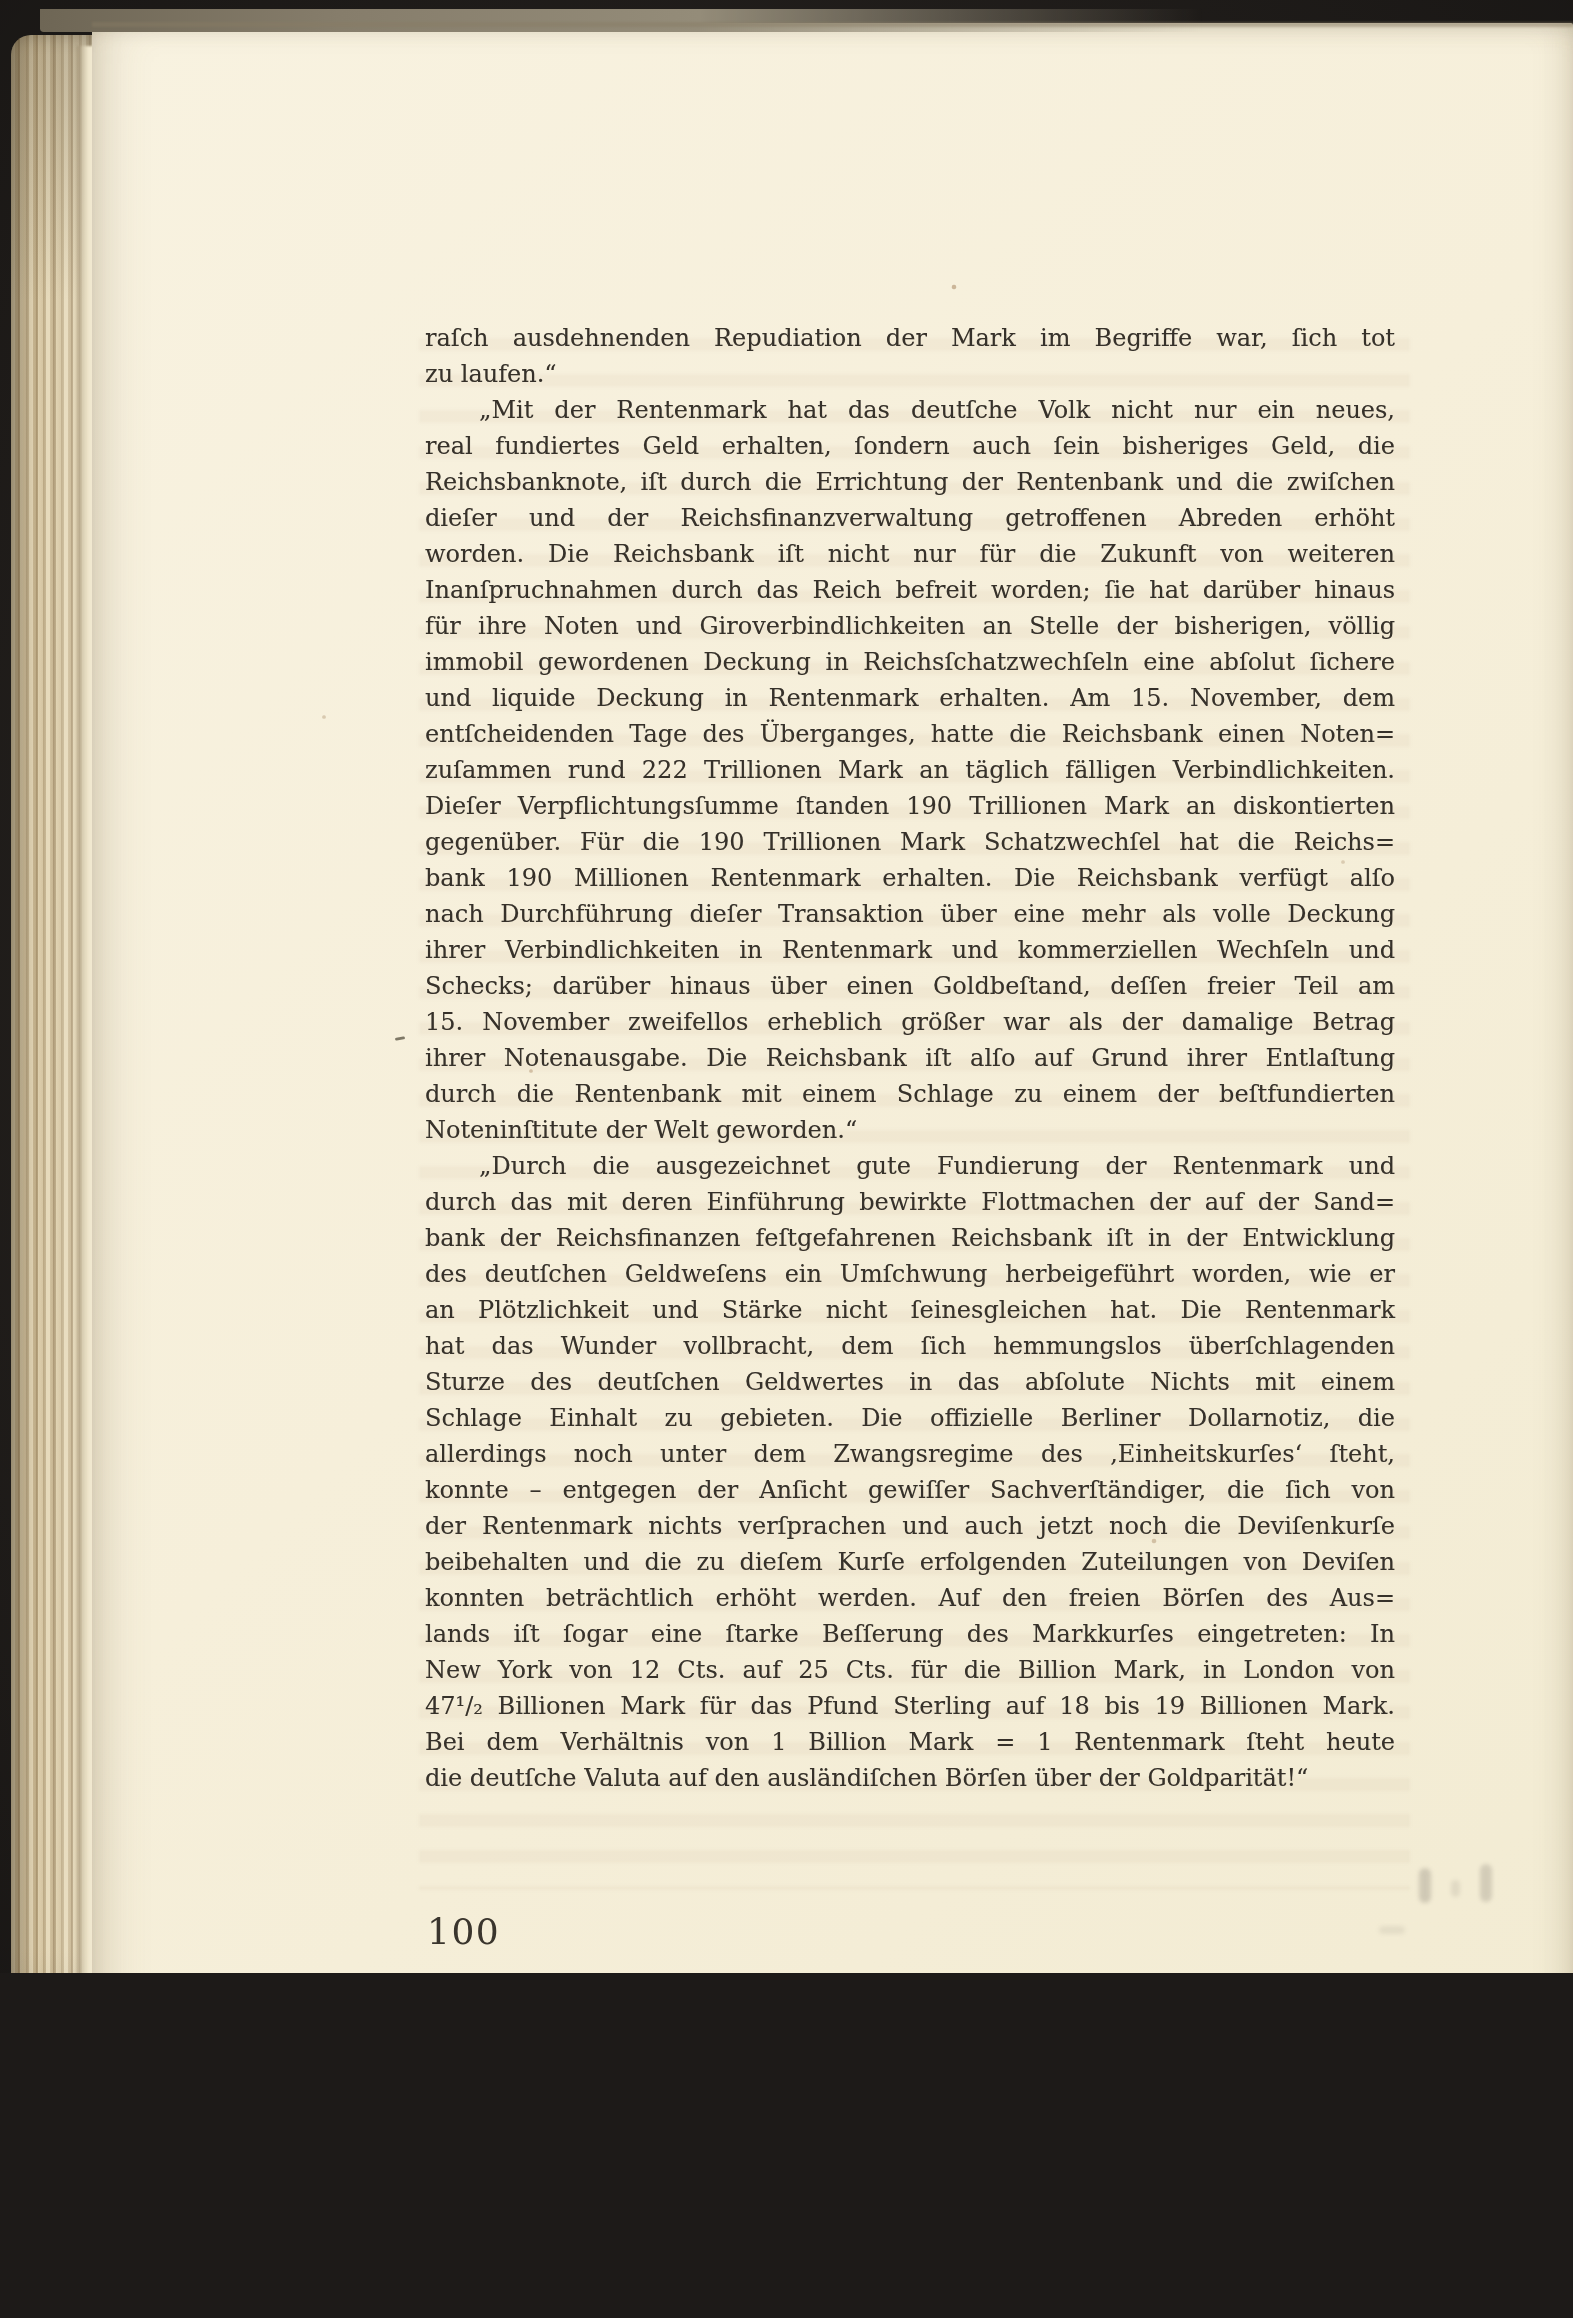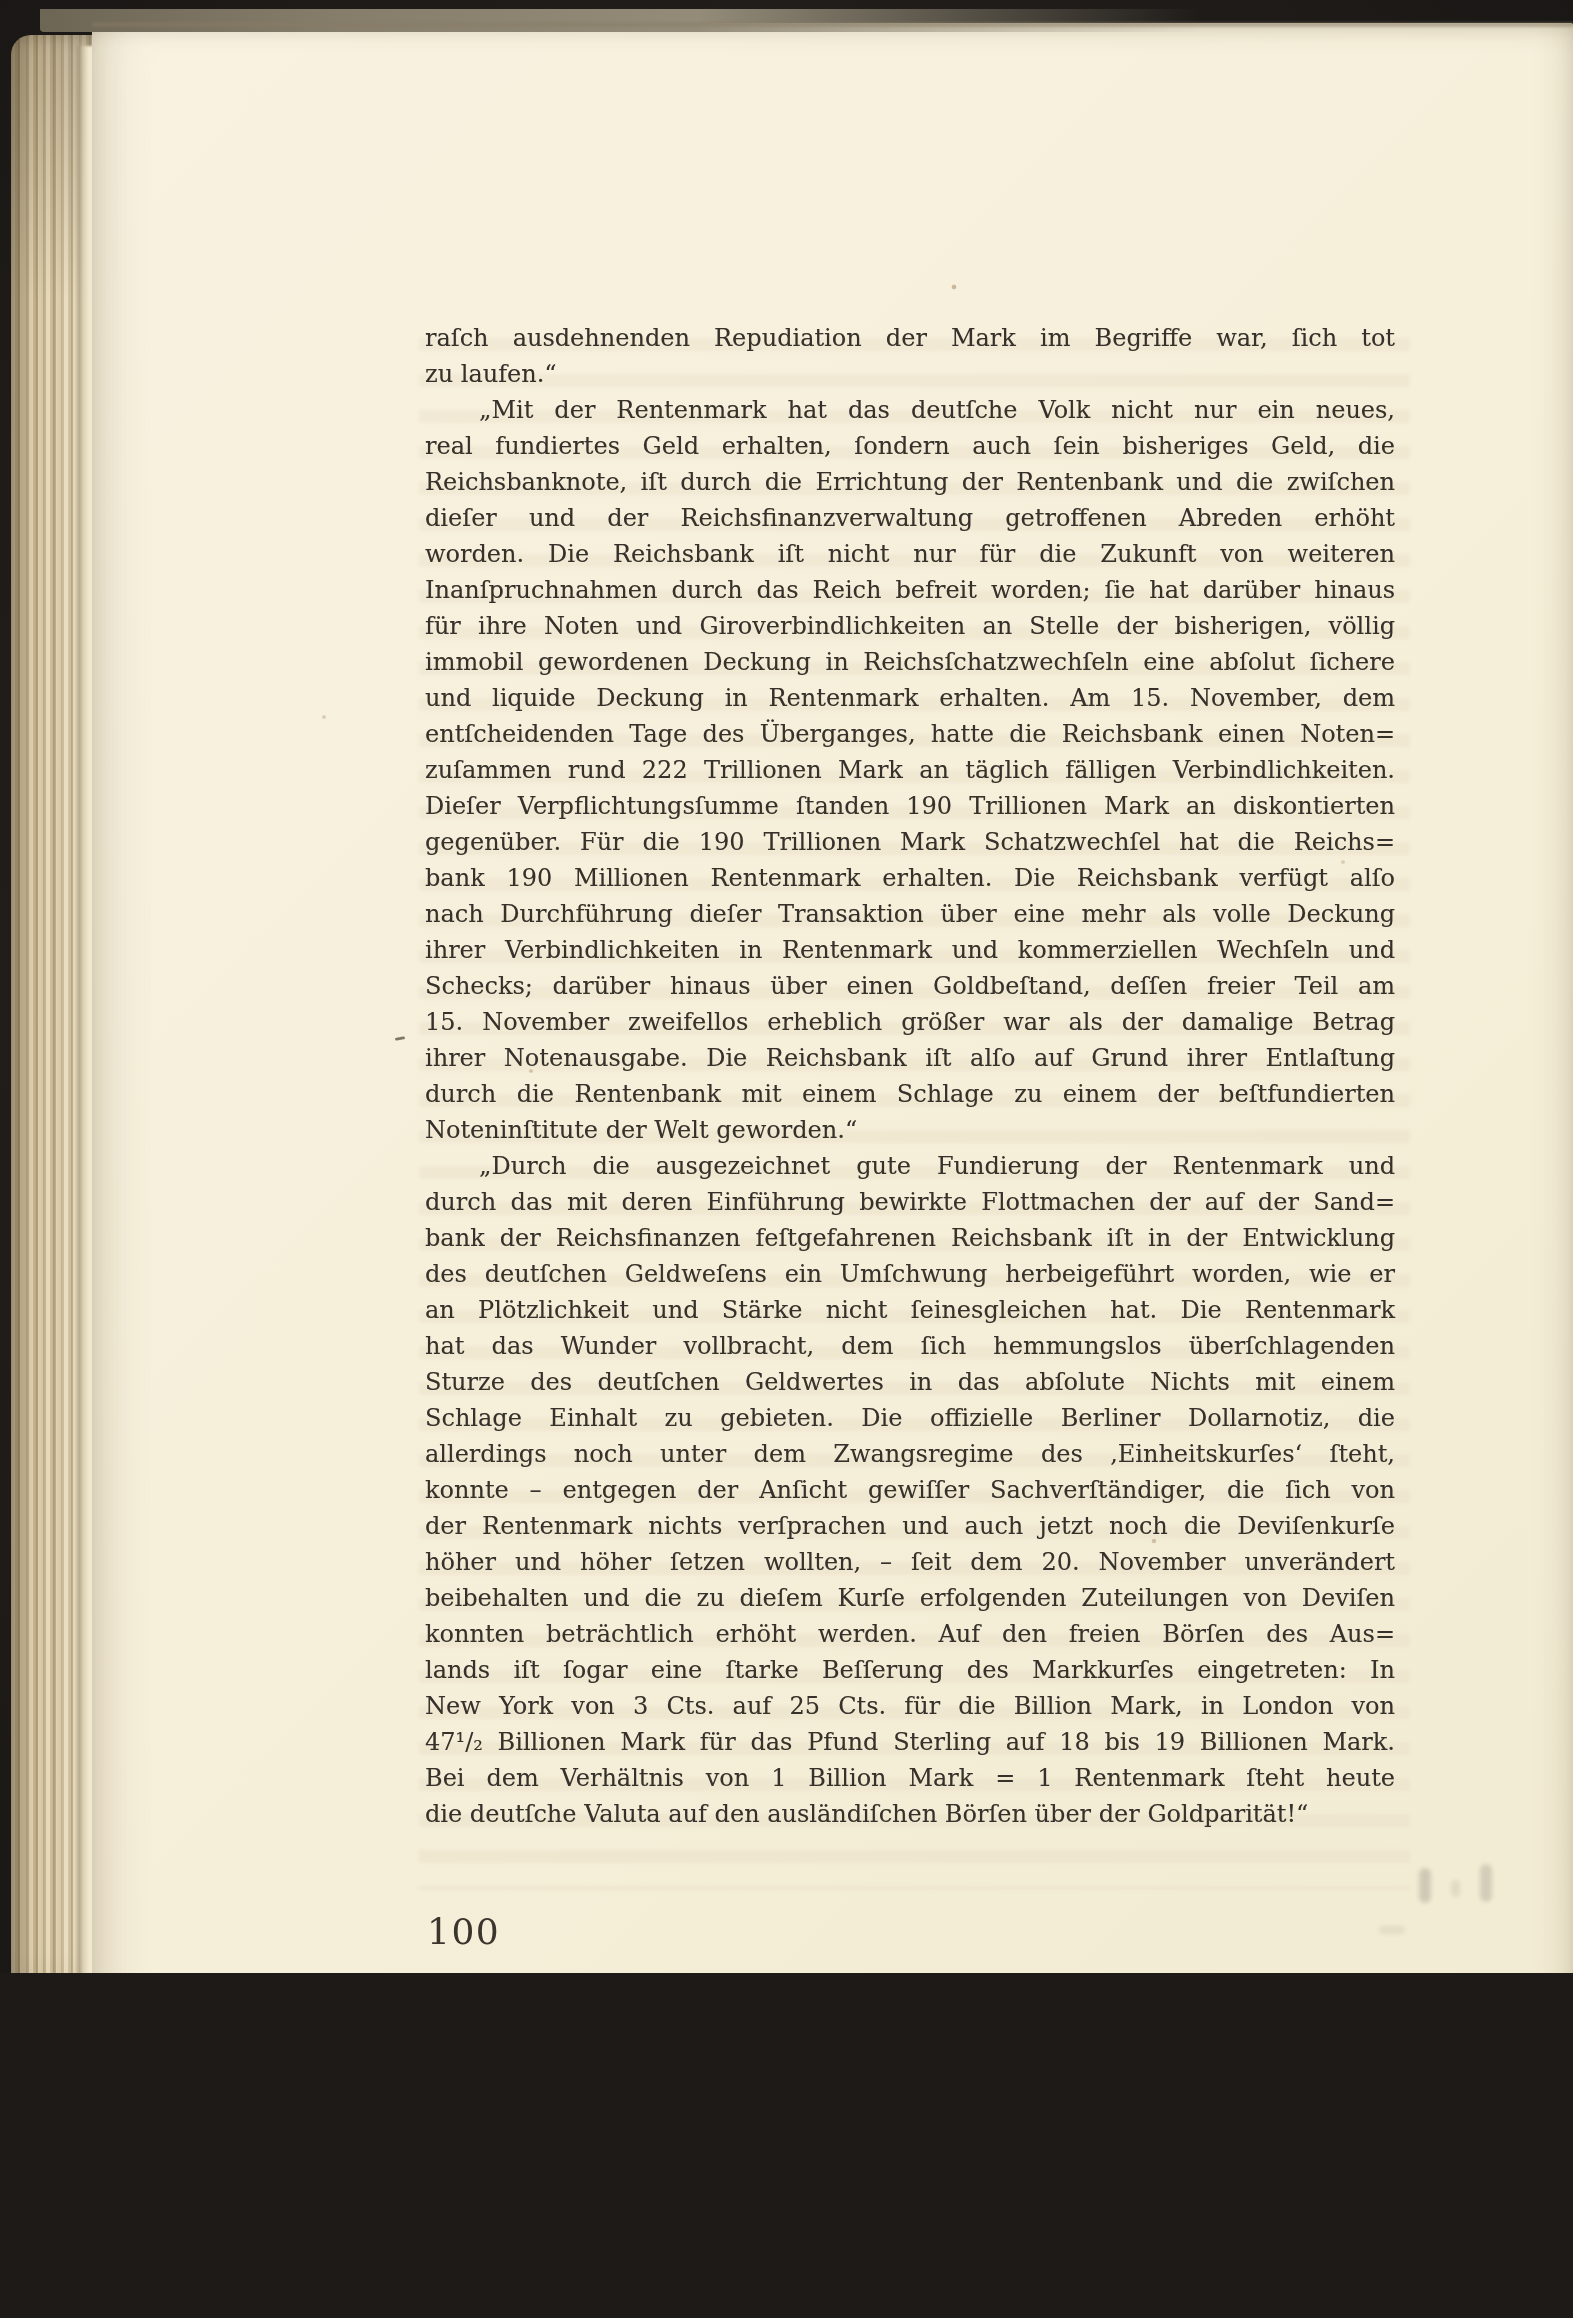--- a/index.html
+++ b/index.html
@@ -135,25 +135,24 @@
       <div class="line">durch das mit deren Einführung bewirkte Flottmachen der auf der Sand=</div>
       <div class="line">bank der Reichsfinanzen feſtgefahrenen Reichsbank iſt in der Entwicklung</div>
       <div class="line">des deutſchen Geldweſens ein Umſchwung herbeigeführt worden, wie er</div>
       <div class="line">an Plötzlichkeit und Stärke nicht ſeinesgleichen hat.  Die Rentenmark</div>
       <div class="line">hat das Wunder vollbracht, dem ſich hemmungslos überſchlagenden</div>
       <div class="line">Sturze des deutſchen Geldwertes in das abſolute Nichts mit einem</div>
       <div class="line">Schlage Einhalt zu gebieten.  Die offizielle Berliner Dollarnotiz, die</div>
       <div class="line">allerdings noch unter dem Zwangsregime des ‚Einheitskurſes‘ ſteht,</div>
       <div class="line">konnte – entgegen der Anſicht gewiſſer Sachverſtändiger, die ſich von</div>
       <div class="line">der Rentenmark nichts verſprachen und auch jetzt noch die Deviſenkurſe</div>
-      <div class="line">höher und höher ſetzen wollten, – ſeit dem 20. November unverändert</div>
       <div class="line">beibehalten und die zu dieſem Kurſe erfolgenden Zuteilungen von Deviſen</div>
       <div class="line">konnten beträchtlich erhöht werden.  Auf den freien Börſen des Aus=</div>
       <div class="line">lands iſt ſogar eine ſtarke Beſſerung des Markkurſes eingetreten: In</div>
-      <div class="line">New York von 3 Cts. auf 25 Cts. für die Billion Mark, in London von</div>
+      <div class="line">New York von 12 Cts. auf 25 Cts. für die Billion Mark, in London von</div>
       <div class="line">47¹/₂ Billionen Mark für das Pfund Sterling auf 18 bis 19 Billionen Mark.</div>
       <div class="line">Bei dem Verhältnis von 1 Billion Mark = 1 Rentenmark ſteht heute</div>
       <div class="line para-end">die deutſche Valuta auf den ausländiſchen Börſen über der Goldparität!“</div>
     </div>
 
   <div class="page-number">100</div>
 
   <div class="margin-dash"></div>
   <div class="smudge s1"></div>
   <div class="smudge s2"></div>

